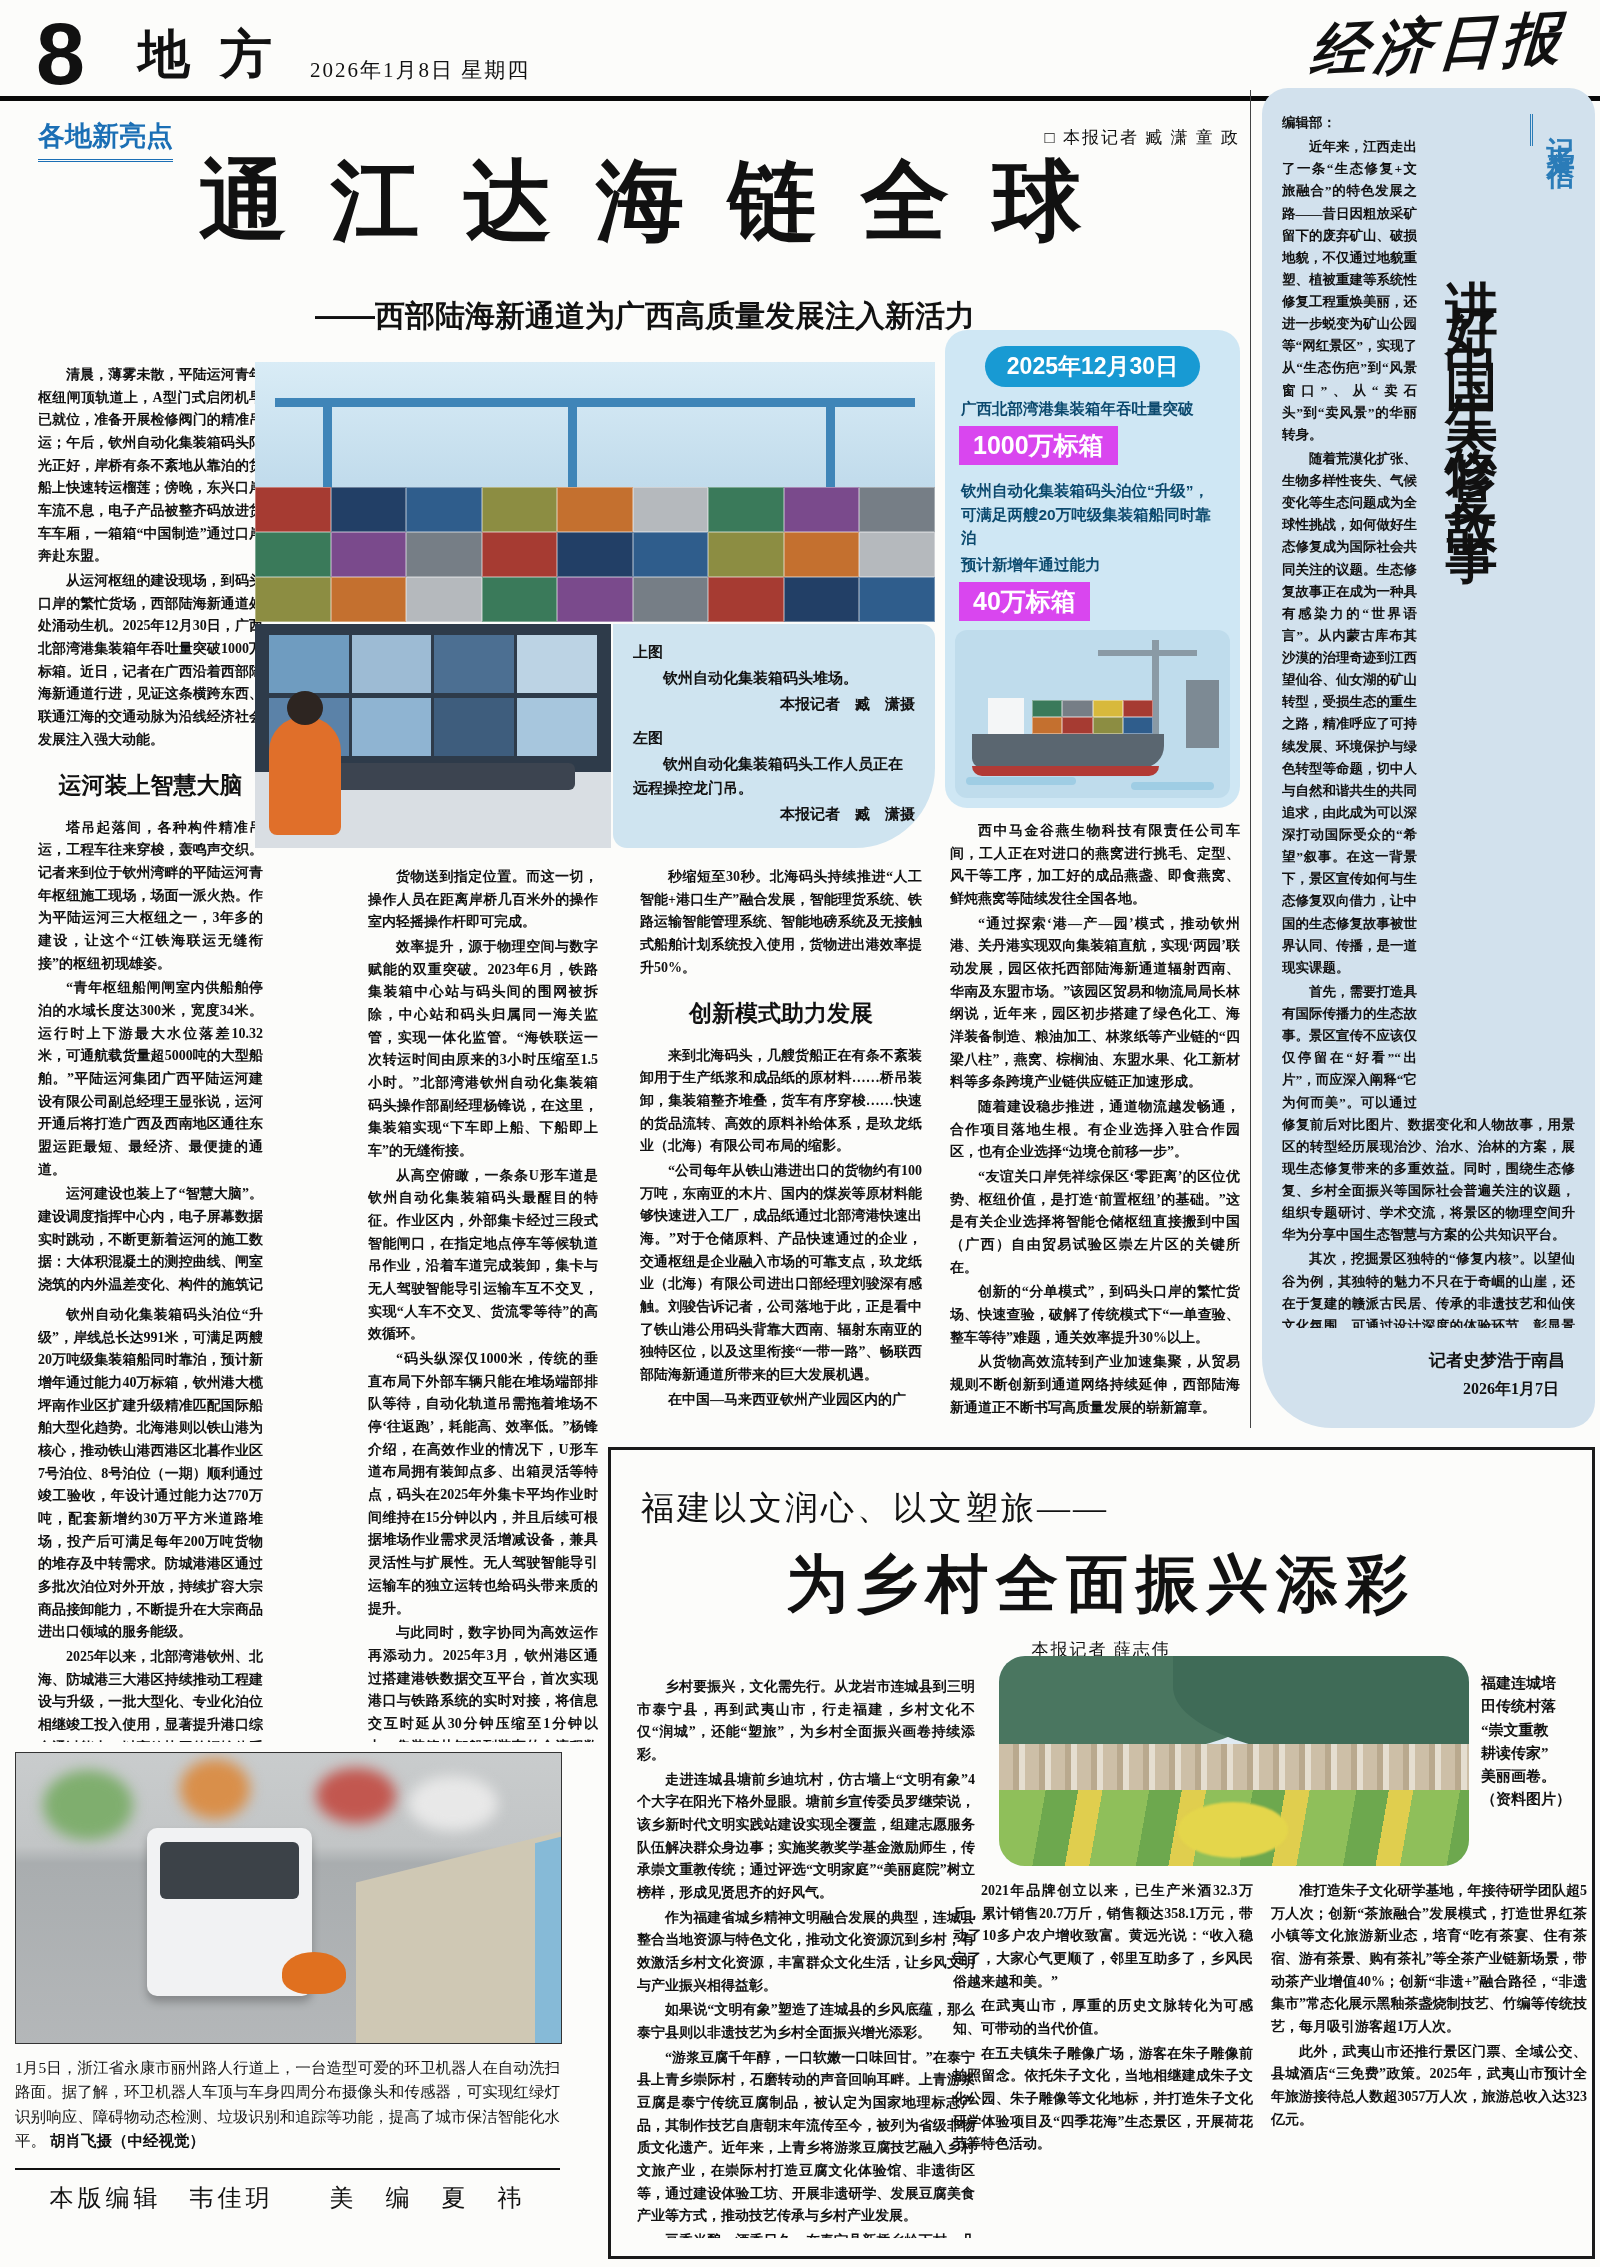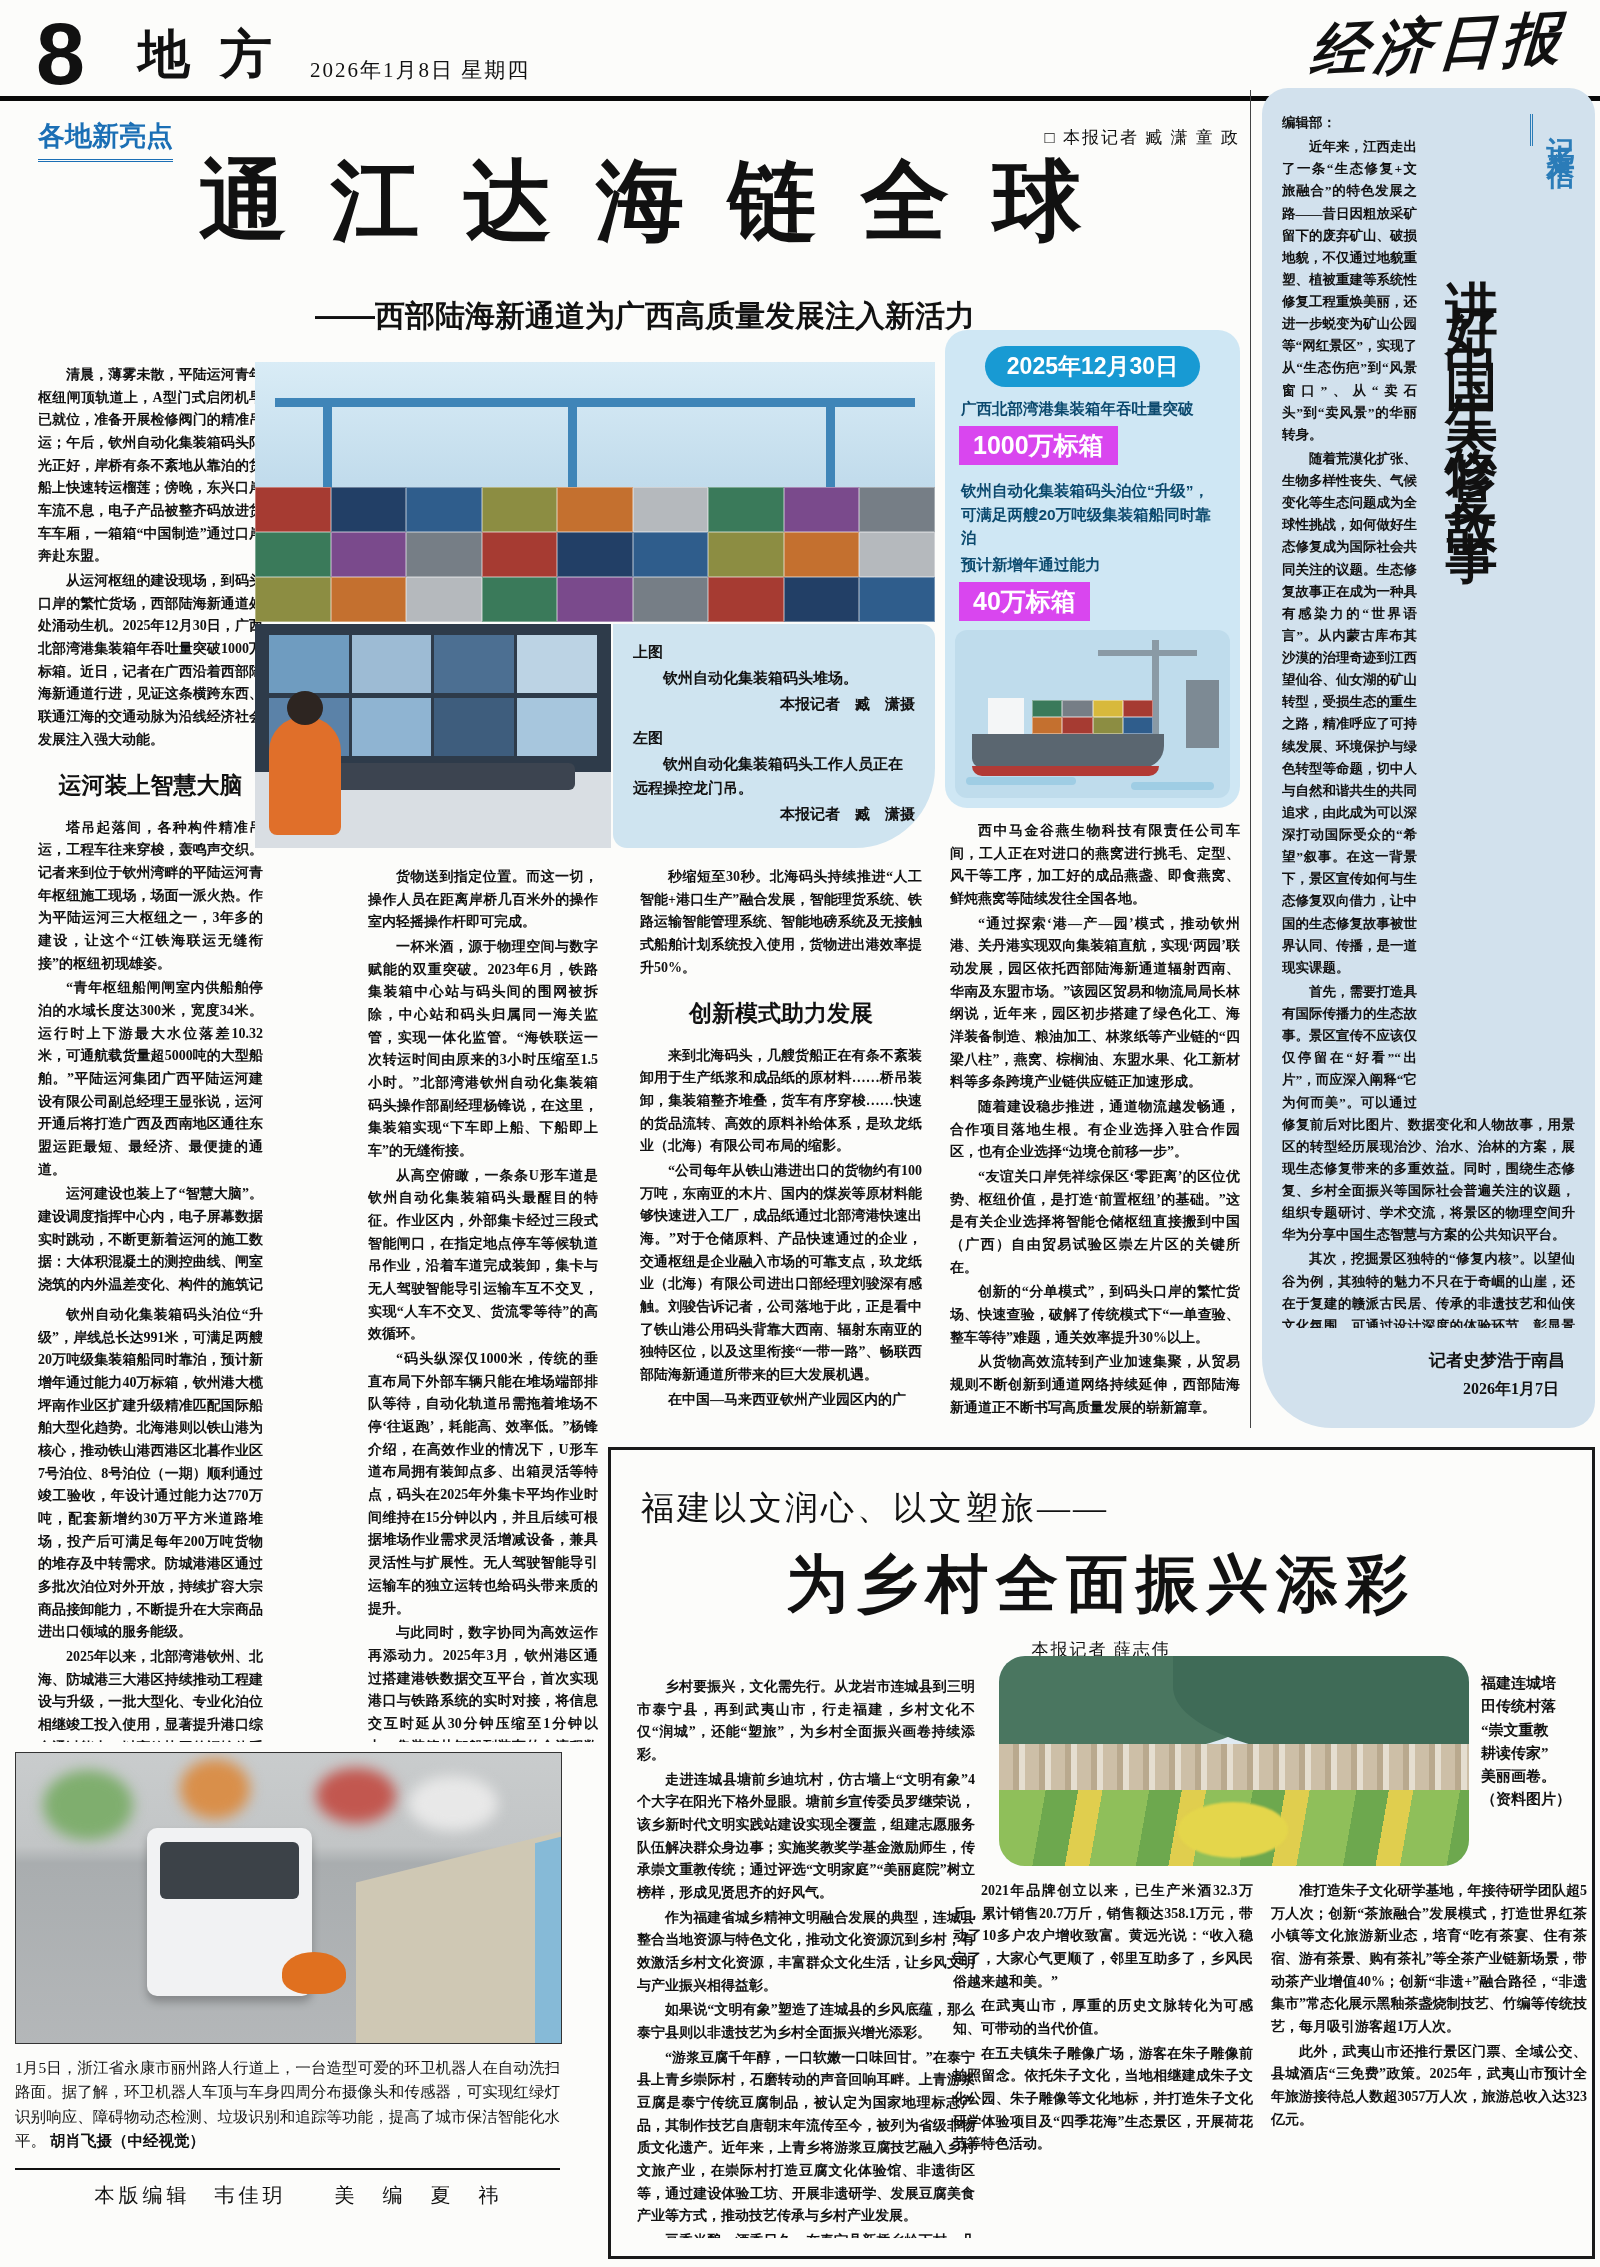--- a/index.html
+++ b/index.html
@@ -101,21 +101,21 @@
          border-radius:10px;box-shadow:0 6px 8px rgba(0,0,0,.25);}
   .robot-win{position:absolute;left:8%;top:8%;width:84%;height:34%;background:#3c4248;border-radius:6px;}
   .robot-brush{position:absolute;right:-34px;bottom:2px;width:64px;height:42px;background:#e0701f;
          border-radius:50% 50% 40% 40%;}
   .curb{position:absolute;right:-40px;top:34%;width:45%;height:80%;background:#cfc8b4;
         transform:skewY(-14deg);}
   .lane{position:absolute;right:0;top:30%;width:26px;height:80%;background:#86bad7;transform:skewY(-14deg);}
   .robot-cap{left:15px;top:2056px;width:545px;font-size:15.5px;line-height:1.58;text-align:justify;}
   .robot-credit{font-weight:bold;white-space:nowrap;}
   .botrule{left:15px;top:2168px;width:545px;height:2px;background:#111;}
-  .editors{left:26px;top:2182px;width:545px;text-align:center;font-size:20px;letter-spacing:4px;}
+  .editors{left:15px;top:2182px;width:545px;text-align:center;font-size:24px;letter-spacing:4px;}
   
   .rbox{left:608px;top:1447px;width:987px;height:812px;border:3px solid #1a1a1a;box-sizing:border-box;}
   .r-kicker{left:30px;top:36px;font-size:33px;letter-spacing:3px;}
   .r-headline{left:100px;top:92px;width:780px;text-align:center;font-size:62px;font-weight:900;
               letter-spacing:8px;}
   .r-byline{left:100px;top:188px;width:780px;text-align:center;font-size:17px;letter-spacing:2px;}
   .r-photo{left:388px;top:206px;width:470px;height:210px;border-radius:26px;overflow:hidden;
            background:#dfeaf2;}
   .vp-mtn1{position:absolute;left:-10%;top:-6%;width:70%;height:55%;background:#4a7660;border-radius:0 0 60% 40%;}
   .vp-mtn2{position:absolute;right:-12%;top:-10%;width:75%;height:60%;background:#3f6b57;border-radius:0 0 45% 65%;}
@@ -165,21 +165,21 @@
     <div>
         <p>钦州自动化集装箱码头泊位“升级”，岸线总长达991米，可满足两艘20万吨级集装箱船同时靠泊，预计新增年通过能力40万标箱，钦州港大榄坪南作业区扩建升级精准匹配国际船舶大型化趋势。北海港则以铁山港为核心，推动铁山港西港区北暮作业区7号泊位、8号泊位（一期）顺利通过竣工验收，年设计通过能力达770万吨，配套新增约30万平方米道路堆场，投产后可满足每年200万吨货物的堆存及中转需求。防城港港区通过多批次泊位对外开放，持续扩容大宗商品接卸能力，不断提升在大宗商品进出口领域的服务能级。</p>
         <p>2025年以来，北部湾港钦州、北海、防城港三大港区持续推动工程建设与升级，一批大型化、专业化泊位相继竣工投入使用，显著提升港口综合通过能力，以高效协同的运输体系为跨境贸易注入强劲动能。</p>
       </div>
 
   </div>
 
   <div class="abs bodytxt col2">
     <div>
         <p>货物送到指定位置。而这一切，操作人员在距离岸桥几百米外的操作室内轻摇操作杆即可完成。</p>
-        <p>一杯米酒，源于物理空间与数字赋能的双重突破。2023年6月，铁路集装箱中心站与码头间的围网被拆除，中心站和码头归属同一海关监管，实现一体化监管。“海铁联运一次转运时间由原来的3小时压缩至1.5小时。”北部湾港钦州自动化集装箱码头操作部副经理杨锋说，在这里，集装箱实现“下车即上船、下船即上车”的无缝衔接。</p>
+        <p>效率提升，源于物理空间与数字赋能的双重突破。2023年6月，铁路集装箱中心站与码头间的围网被拆除，中心站和码头归属同一海关监管，实现一体化监管。“海铁联运一次转运时间由原来的3小时压缩至1.5小时。”北部湾港钦州自动化集装箱码头操作部副经理杨锋说，在这里，集装箱实现“下车即上船、下船即上车”的无缝衔接。</p>
         <p>从高空俯瞰，一条条U形车道是钦州自动化集装箱码头最醒目的特征。作业区内，外部集卡经过三段式智能闸口，在指定地点停车等候轨道吊作业，沿着车道完成装卸，集卡与无人驾驶智能导引运输车互不交叉，实现“人车不交叉、货流零等待”的高效循环。</p>
         <p>“码头纵深仅1000米，传统的垂直布局下外部车辆只能在堆场端部排队等待，自动化轨道吊需拖着堆场不停‘往返跑’，耗能高、效率低。”杨锋介绍，在高效作业的情况下，U形车道布局拥有装卸点多、出箱灵活等特点，码头在2025年外集卡平均作业时间维持在15分钟以内，并且后续可根据堆场作业需求灵活增减设备，兼具灵活性与扩展性。无人驾驶智能导引运输车的独立运转也给码头带来质的提升。</p>
         <p>与此同时，数字协同为高效运作再添动力。2025年3月，钦州港区通过搭建港铁数据交互平台，首次实现港口与铁路系统的实时对接，将信息交互时延从30分钟压缩至1分钟以内，集装箱从卸船到装车的全流程数据可实时同步至铁路调度系统，批量运输能力大幅提升。</p>
       </div>
   </div>
 
   <div class="abs bodytxt col3">
     <div>
         <p>秒缩短至30秒。北海码头持续推进“人工智能+港口生产”融合发展，智能理货系统、铁路运输智能管理系统、智能地磅系统及无接触式船舶计划系统投入使用，货物进出港效率提升50%。</p>
       </div>

